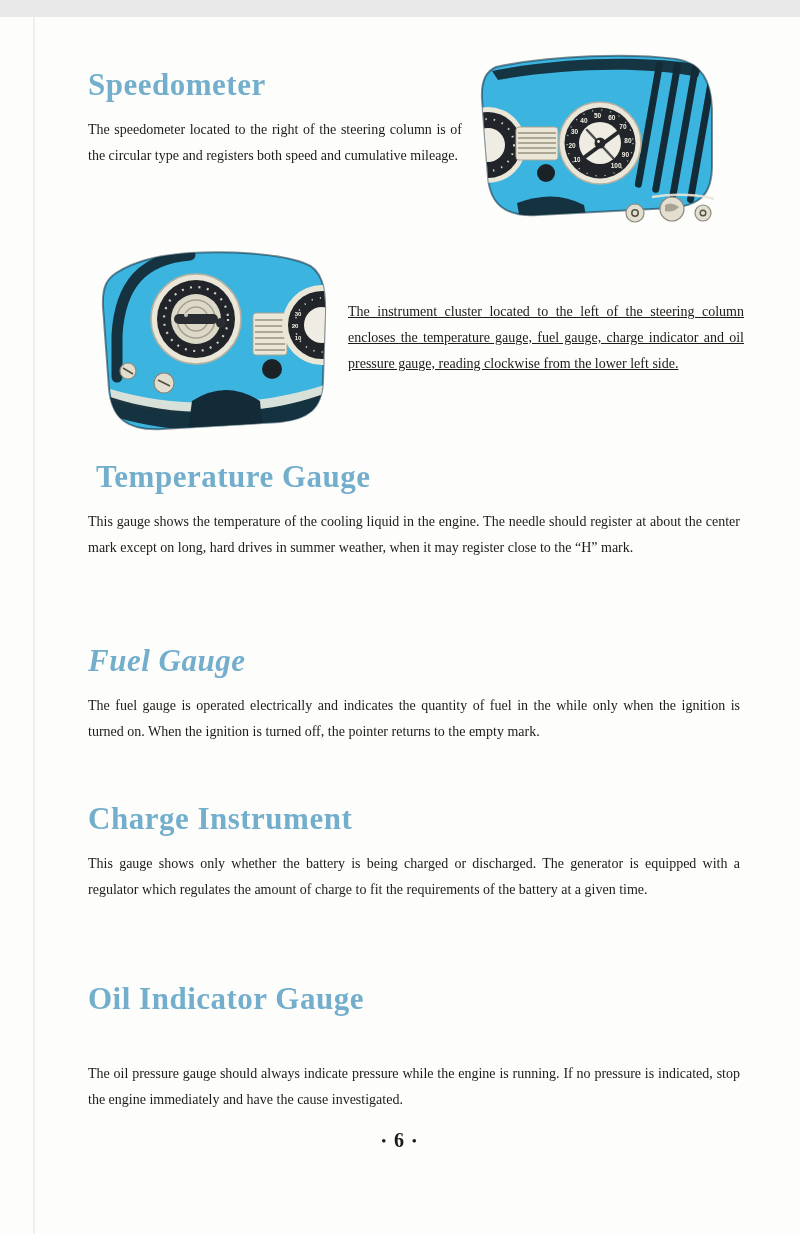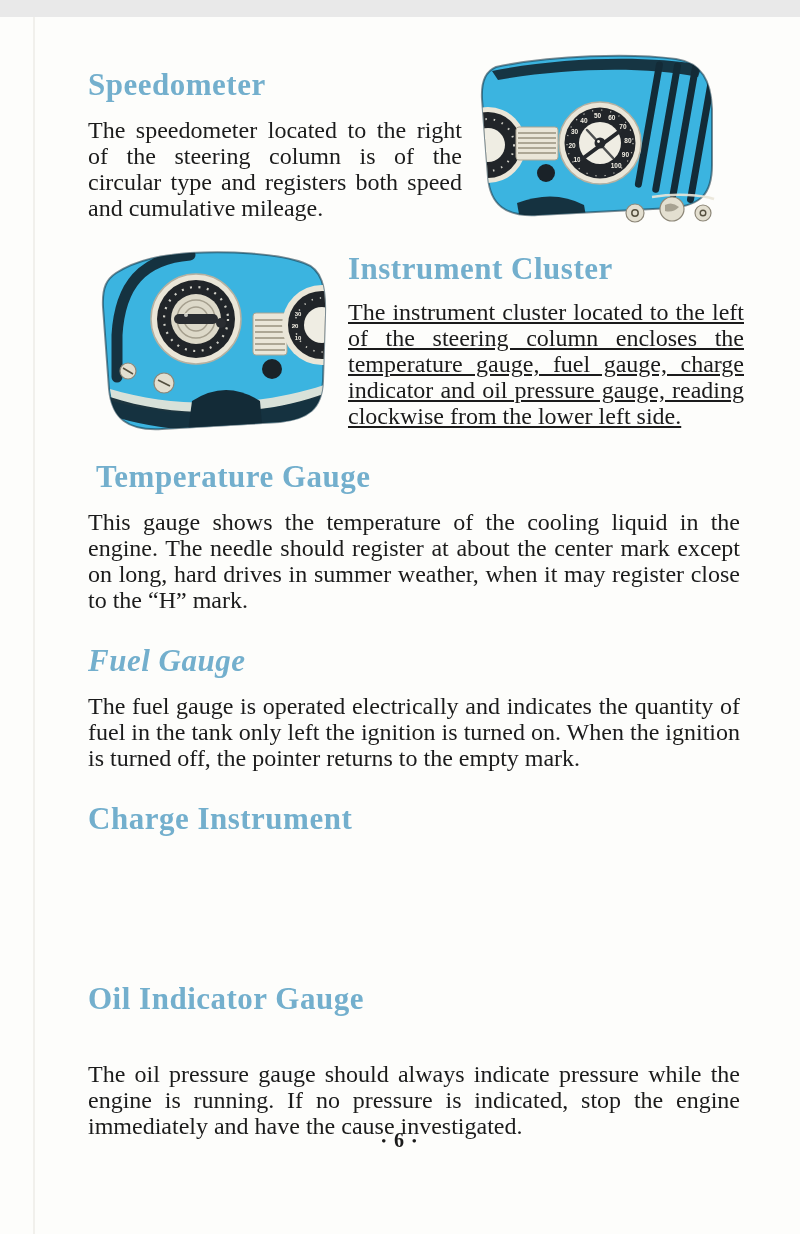--- a/index.html
+++ b/index.html
@@ -8,21 +8,21 @@
     position:relative;width:800px;height:1234px;margin:17px auto;
     background:#fdfdfb;overflow:hidden;
   }
   .scan-edge{position:absolute;left:33px;top:0;width:2px;height:100%;background:#f1f0ec;}
   h1.sect{
     position:absolute;margin:0;font-weight:bold;
     font-size:31px;letter-spacing:.5px;color:#73afcd;
     font-family:"Liberation Serif", serif;
   }
   p.body{
-    position:absolute;margin:0;font-size:24px;line-height:26px;color:#1b1b1b;
+    position:absolute;margin:0;font-size:14px;line-height:26px;color:#1b1b1b;
     text-align:justify;font-family:"Liberation Serif", serif;
   }
   .folio{
     position:absolute;left:0;top:1112px;width:800px;text-align:center;
     font-size:20px;font-weight:bold;color:#1b1b1b;letter-spacing:2px;
   }
   .folio .orn{font-size:13px;vertical-align:2px;padding:0 6px;}
   .illus{position:absolute;}
   svg{display:block;}
   svg text.dial{
@@ -167,30 +167,30 @@
         <circle cx="120" cy="76" r="25" fill="#ddd9c9"></circle>
         <circle cx="120" cy="76" r="19" fill="none" stroke="#a59f8e" stroke-width="1.5"></circle>
         <circle cx="120" cy="76" r="12" fill="none" stroke="#a59f8e" stroke-width="1.5"></circle>
         <rect x="98" y="71" width="44" height="10" rx="5" fill="#2a2d31"></rect>
         <circle cx="145" cy="80" r="5" fill="#2a2d31"></circle>
         <circle cx="110" cy="72" r="2" fill="#efede3" opacity=".8"></circle>
       </g>
     </svg>
   </div>
 
-  <h1 class="sect" style="left:348px;top:234px;">Instrument Cluster</h1>
   <p class="body" style="left:348px;top:282px;width:396px;text-decoration:underline;">The instrument cluster located to the left of the steering column encloses the temperature gauge, fuel gauge, charge indicator and oil pressure gauge, reading clockwise from the lower left side.</p>
 
   <h1 class="sect" style="left:96px;top:442px;">Temperature Gauge</h1>
   <p class="body" style="left:88px;top:492px;width:652px;">This gauge shows the temperature of the cooling liquid in the engine. The needle should register at about the center mark except on long, hard drives in summer weather, when it may register close to the “H” mark.</p>
 
   <h1 class="sect" style="left:88px;top:626px;font-style:italic;">Fuel Gauge</h1>
-  <p class="body" style="left:88px;top:676px;width:652px;">The fuel gauge is operated electrically and indicates the quantity of fuel in the tank only left the ignition is turned on. When the ignition is turned off, the pointer returns to the empty mark.</p>
+  <p class="body" style="left:88px;top:676px;width:652px;">The fuel gauge is operated electrically and indicates the quantity of fuel in the while only when the ignition is turned on. When the ignition is turned off, the pointer returns to the empty mark.</p>
 
   <h1 class="sect" style="left:88px;top:784px;">Charge Instrument</h1>
+  <p class="body" style="left:88px;top:834px;width:652px;">This gauge shows only whether the battery is being charged or discharged. The generator is equipped with a regulator which regulates the amount of charge to fit the requirements of the battery at a given time.</p>
 
   <h1 class="sect" style="left:88px;top:964px;">Oil Indicator Gauge</h1>
   <p class="body" style="left:88px;top:1044px;width:652px;">The oil pressure gauge should always indicate pressure while the engine is running. If no pressure is indicated, stop the engine immediately and have the cause investigated.</p>
 
   <div class="folio">
     <span class="orn">•</span><span>6</span><span class="orn">•</span>
   </div>
 </div>
 
 </body></html>

